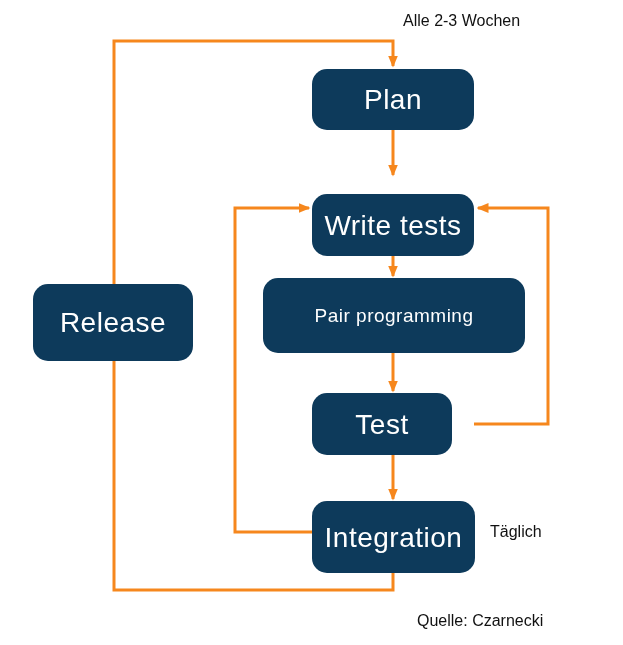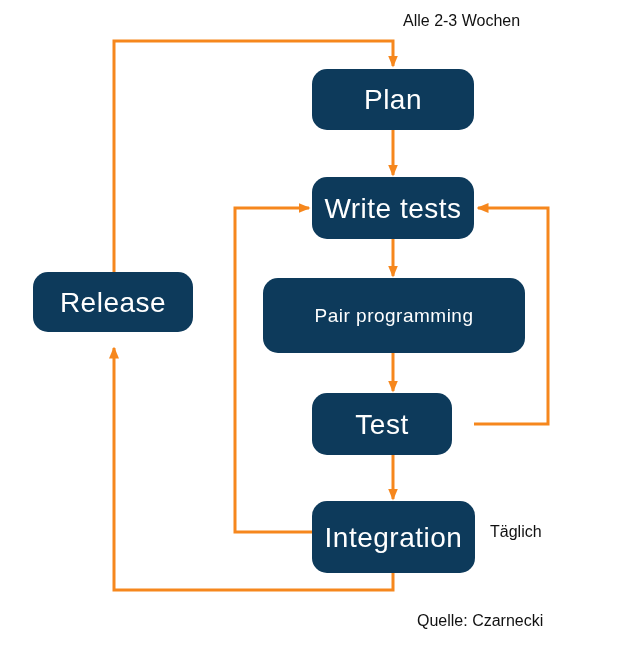--- a/index.html
+++ b/index.html
@@ -42,25 +42,25 @@
     display: flex;
     flex-direction: column;
     align-items: center;
     justify-content: center;
     text-align: center;
     font-size: 28px;
     line-height: 33px;
     letter-spacing: 0.5px;
   }
   .node-plan        { left: 312px; top:  69px; width: 162px; height: 61px; }
-  .node-write-tests { left: 312px; top: 177px; width: 162px; height: 62px; }
+  .node-write-tests { left: 312px; top: 194px; width: 162px; height: 62px; }
   .node-pair        { left: 263px; top: 278px; width: 262px; height: 75px; font-size: 19px; }
   .node-test        { left: 312px; top: 393px; width: 140px; height: 62px; }
   .node-integration { left: 312px; top: 501px; width: 163px; height: 72px; }
-  .node-release     { left:  33px; top: 272px; width: 160px; height: 60px; }
+  .node-release     { left:  33px; top: 284px; width: 160px; height: 77px; }
 
   .annotation {
     position: absolute;
     color: var(--color-label);
     font-size: 16px;
     line-height: 24px;
     white-space: nowrap;
   }
   .annotation-cycle  { left: 403px; top:  9px; }
   .annotation-daily  { left: 490px; top: 520px; }

